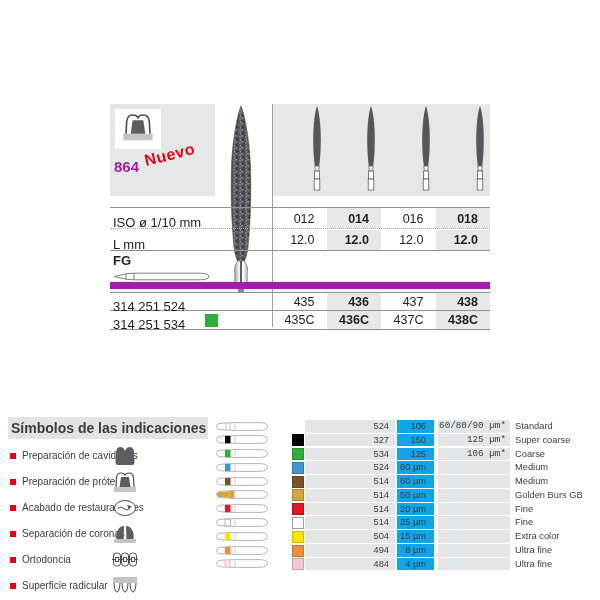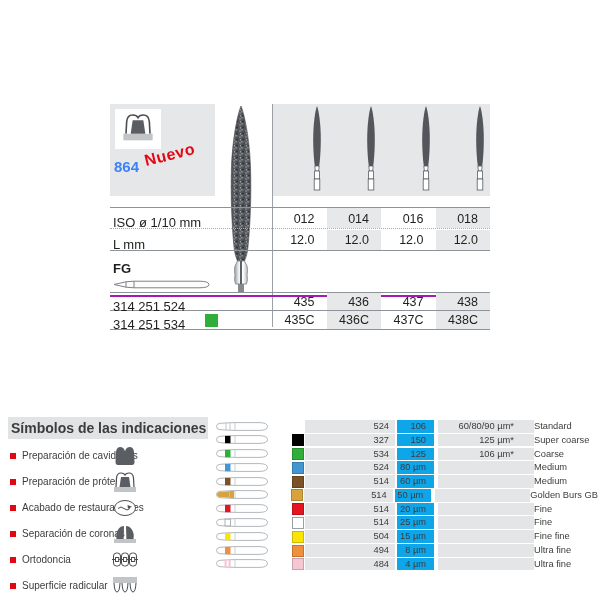--- a/index.html
+++ b/index.html
@@ -7,32 +7,32 @@
     width:600px;height:600px;position:relative;background:#ffffff;
     font-family:"Liberation Sans","DejaVu Sans",sans-serif;color:#2d2d2b;
     -webkit-font-smoothing:antialiased;overflow:hidden;
   }
   
   .ptable{position:absolute;left:110px;top:104px;width:380px;height:226px;}
   .gray-block{position:absolute;left:0;top:0;width:380px;height:92px;background:#e6e7e9;}
   .white-strip{position:absolute;left:105px;top:0;width:57px;height:92px;background:#ffffff;}
   .vline{position:absolute;left:162px;top:0;width:1px;height:223px;background:#9aa0a5;}
   .icon-box{position:absolute;left:5px;top:5px;width:46px;height:40px;background:#ffffff;display:flex;align-items:center;justify-content:center;}
-  .model-no{position:absolute;left:4px;top:54px;font-size:15px;font-weight:bold;color:#3b82f6;}
+  .model-no{position:absolute;left:4px;top:54px;font-size:15px;font-weight:bold;color:#a21caf;}
   .nuevo{position:absolute;left:34px;top:42px;font-size:16px;font-weight:bold;color:#e30613;transform:rotate(-14deg);letter-spacing:.5px;}
   .bigbur{position:absolute;left:117px;top:1px;}
   .smallbur{position:absolute;top:1px;}
   .prow{position:absolute;left:0;width:380px;box-sizing:border-box;}
   .prow .rlabel{position:absolute;left:3px;top:4px;font-size:13px;color:#1f1f1d;}
   .prow .vals{position:absolute;left:162px;top:0;width:218px;height:100%;display:flex;}
   .prow .vals span{flex:1;text-align:right;padding-right:12px;font-size:12.5px;color:#1f1f1d;box-sizing:border-box;}
-  .prow .vals span:nth-child(2),.prow .vals span:nth-child(4){background:#e7e8ea;}
+  .prow .vals span:nth-child(2),.prow .vals span:nth-child(4){background:#e7e8ea;font-weight:bold;}
   .row-iso{top:103px;height:22px;border-top:1px solid #8d9398;border-bottom:1px dotted #a2a8ad;line-height:22px;}
   .row-l{top:126px;height:21px;border-bottom:1px solid #8d9398;line-height:21px;}
-  .row-fg{top:148px;height:37px;border-bottom:2px solid #a21caf;margin-top:8px;}
+  .row-fg{top:148px;height:37px;border-bottom:7px solid #a21caf;}
   .row-fg .rlabel{font-weight:bold;font-size:13px;top:1px;}
   .fgshank{position:absolute;left:2px;top:17px;}
   .row-c1{top:188px;height:19px;border-top:1px solid #8d9398;border-bottom:1px solid #8d9398;line-height:19px;}
   .row-c2{top:207px;height:19px;border-bottom:1px solid #8d9398;line-height:19px;}
   .gsq{position:absolute;left:95px;top:3px;width:13px;height:13px;}
   
   .sec-head{background:#e2e3e5;color:#3c3c3a;font-weight:bold;font-size:14px;height:22px;line-height:22px;padding-left:3px;}
   
   .symbols{position:absolute;left:8px;top:417px;width:200px;}
   .sym-list{margin-top:5px;}
@@ -43,22 +43,22 @@
   
   .granulo{position:absolute;left:215px;top:417px;width:383px;}
   .g-table{margin-top:3px;}
   .g-row{display:flex;height:12.6px;margin-bottom:1.2px;align-items:stretch;font-size:9.3px;color:#3c3c3a;}
   .g-bur{width:76px;position:relative;}
   .g-bur svg{position:absolute;left:0;top:0.5px;}
   .g-sq{width:14px;position:relative;}
   .g-sq i{position:absolute;left:1px;top:0.5px;width:10px;height:10px;display:block;}
   .g-code{width:90px;background:#e4e5e7;text-align:right;padding-right:6px;line-height:12.6px;box-sizing:border-box;}
   .g-grain{width:37px;background:#0ea5e9;text-align:right;padding-right:8px;line-height:12.6px;box-sizing:border-box;margin-left:2px;}
-  .g-extra{width:96px;background:#e4e5e7;text-align:right;padding-right:20px;line-height:12.6px;box-sizing:border-box;margin-left:4px;}
-  .g-name{flex:1;line-height:12.6px;white-space:nowrap;}
+  .g-extra{width:72px;background:#e4e5e7;text-align:right;padding-right:4px;line-height:12.6px;box-sizing:border-box;margin-left:4px;font-family:Liberation Mono, monospace;}
+  .g-name{flex:1;padding-left:5px;line-height:12.6px;white-space:nowrap;}
 </style>
 </head>
 <body>
 
 <div class="ptable">
   <div class="gray-block"></div>
   <div class="white-strip"></div>
 
   <div class="icon-box">
     <span>
@@ -376,21 +376,21 @@
             <rect x="10" y="1.9" width="5.5" height="7.3" fill="#fbe303"></rect>
             <line x1="20" y1="1.6" x2="20" y2="9.4" stroke="#c9cdd0"></line>
           </svg>
         </span>
         <span class="g-sq">
           <i style="background:#fbe303;border:1px solid rgba(0,0,0,0.18)"></i>
         </span>
         <span class="g-code">504</span>
         <span class="g-grain">15 µm</span>
         <span class="g-extra"></span>
-        <span class="g-name">Fine fine</span>
+        <span class="g-name">Extra color</span>
       </div>
       <div class="g-row">
         <span class="g-bur">
           <svg width="54" height="11" viewBox="0 0 54 11">
             <path d="M1.5 5.5 Q1.5 2.6 5 2.3 L12 1.9 L20 1.6 L44 1.6 Q52.5 1.6 52.5 5.5 Q52.5 9.4 44 9.4 L20 9.4 L12 9.1 L5 8.7 Q1.5 8.4 1.5 5.5 Z" fill="#ffffff" stroke="#b3b8bc" stroke-width="1"></path>
             <rect x="10" y="1.9" width="5.5" height="7.3" fill="#f0903c"></rect>
             <line x1="20" y1="1.6" x2="20" y2="9.4" stroke="#c9cdd0"></line>
           </svg>
         </span>
         <span class="g-sq">

